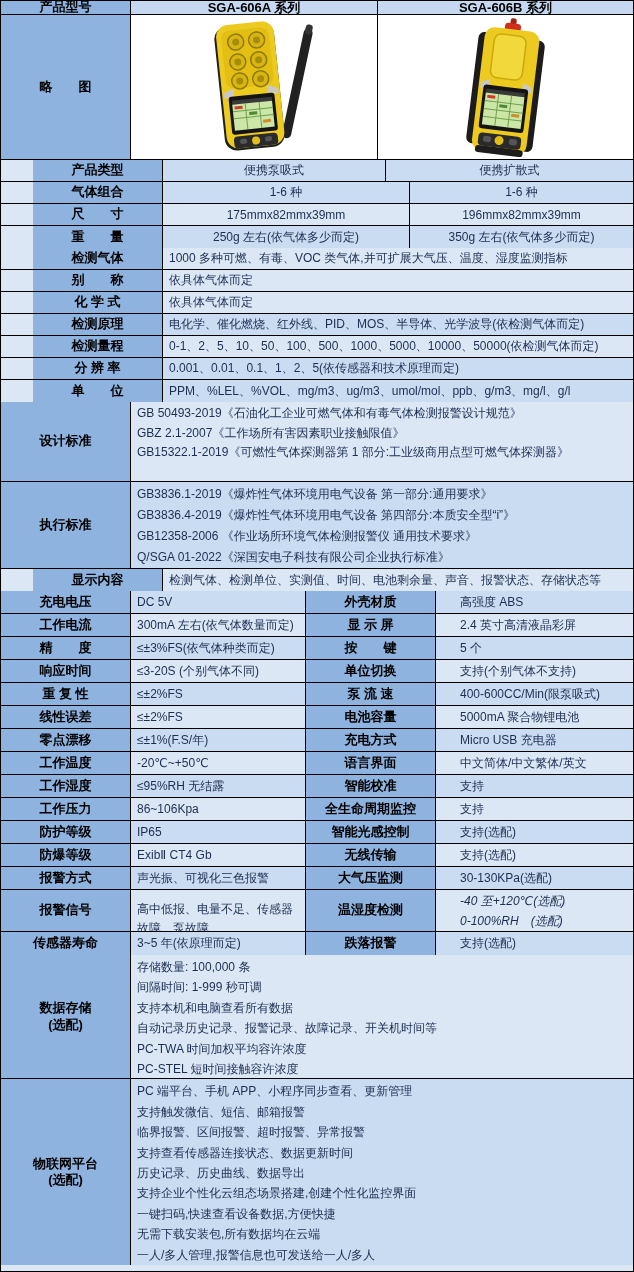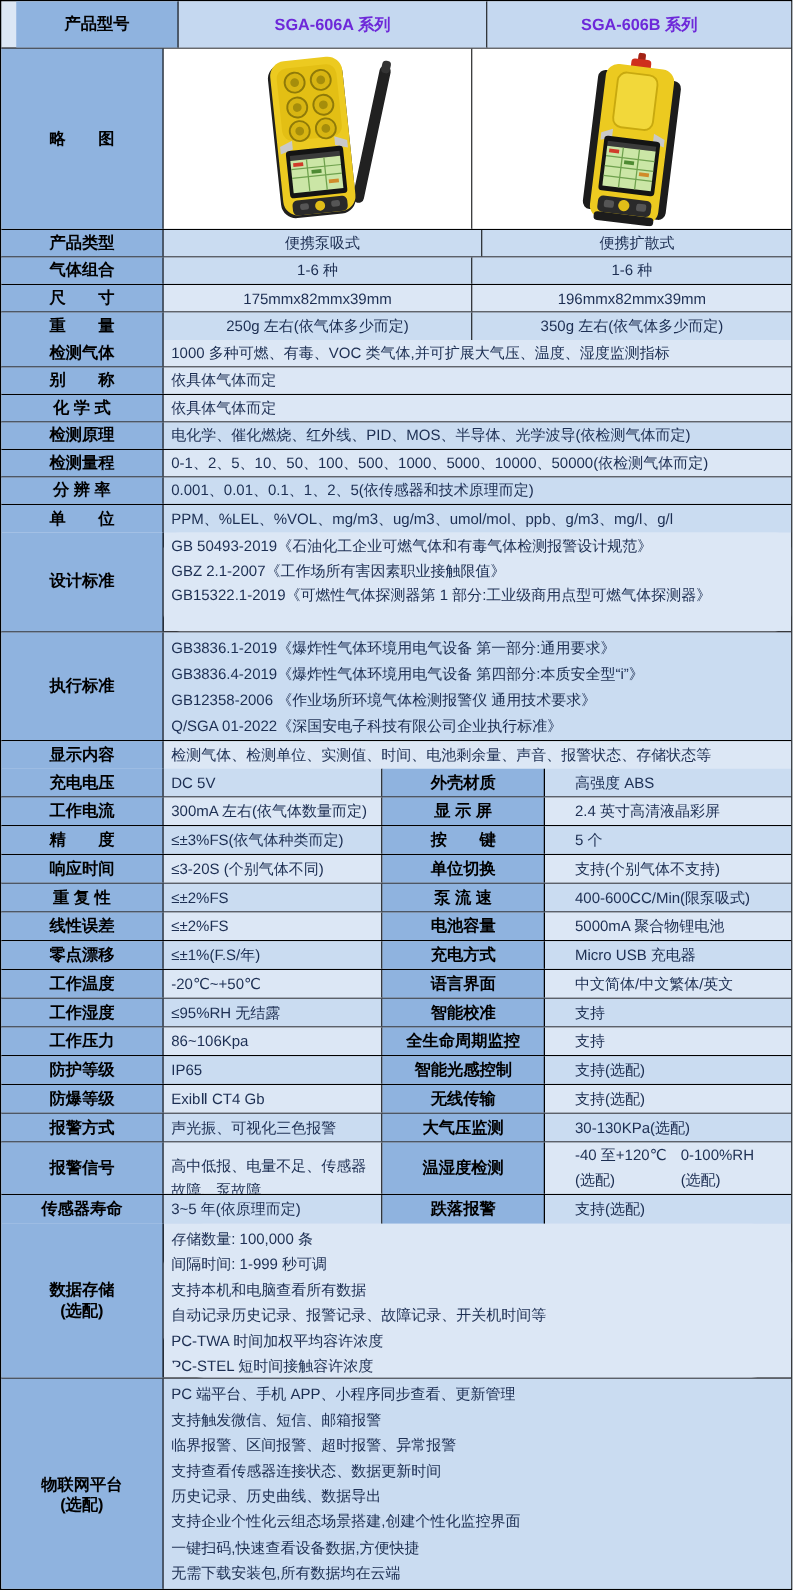--- a/index.html
+++ b/index.html
@@ -31,39 +31,39 @@
     justify-content: center;
     text-align: center;
     flex: 0 0 130px;
     line-height: 1.25;
   }
   .lbl2 { flex: 0 0 130px; }
   .val { color: #1c2e52; font-size: 12px; padding: 0 6px; }
   .center { justify-content: center; text-align: center; padding: 0; }
   .b { background: #cadcf1; }
   .l { background: #dce7f5; }
-  .hdr { background: #c5d8f0; font-weight: bold; color: #6d28d9; font-size: 13px; }
+  .hdr { background: #c5d8f0; font-weight: bold; color: #000000; font-size: 13px; }
   .white { background: #ffffff; }
   
   .w-a { flex: 0 0 247px; }
   .w-b { flex: 1 1 auto; }
   .w-full { flex: 1 1 auto; }
   .w-v1 { flex: 0 0 175px; }
   .w-v2 { flex: 1 1 auto; padding-left: 24px; }
   
-  .h-hdr { height: 38px; padding-left: 12px; }
+  .h-hdr { height: 14px; }
   .h-sketch { height: 145px; }
-  .h-std { height: 22px; }
+  .h-std { height: 22px; padding-left: 32px; }
   .h-quad { height: 23px; }
   .h-tall { height: 42px; }
   .lines { display: block; padding-top: 2px; }
   .lines .ln { line-height: 19.5px; white-space: nowrap; }
   .lines-exec .ln { line-height: 21px; }
   .blk .ln { line-height: 20.4px; }
-  .stack { display: flex; flex-direction: row; justify-content: center; align-items: flex-start; }
+  .stack { display: flex; flex-direction: column; justify-content: center; align-items: flex-start; font-style: italic; }
   .stack .ln { line-height: 20px; }
   .nowrap { white-space: nowrap; }
   .wrap2 { line-height: 1.55; padding-top: 17px; padding-bottom: 1px; align-items: center; }
   .img-cell { justify-content: center; align-items: center; }
 </style>
 </head>
 <body>
 
 <div id="spec-table">
 
@@ -339,21 +339,21 @@
         <div class="cell label lbl2">跌落报警</div>
         <div class="cell val w-v2 nowrap b">支持(选配)</div>
       </div>
     </div>
   <div id="block-rows">
       <div class="row" style="height: 124.4px;">
         <div class="cell label" style="flex-direction: column; justify-content: center;">
           <div class="">数据存储</div>
           <div class="">(选配)</div>
         </div>
-        <div class="cell val w-full lines blk l" style="align-items: flex-start; border-radius: 32px;">
+        <div class="cell val w-full lines blk l" style="align-items: flex-start;">
           <div class="ln">存储数量: 100,000 条</div>
           <div class="ln">间隔时间: 1-999 秒可调</div>
           <div class="ln">支持本机和电脑查看所有数据</div>
           <div class="ln">自动记录历史记录、报警记录、故障记录、开关机时间等</div>
           <div class="ln">PC-TWA 时间加权平均容许浓度</div>
           <div class="ln">PC-STEL 短时间接触容许浓度</div>
         </div>
       </div>
       <div class="row" style="height: 185.6px;">
         <div class="cell label" style="flex-direction: column; justify-content: center;">

